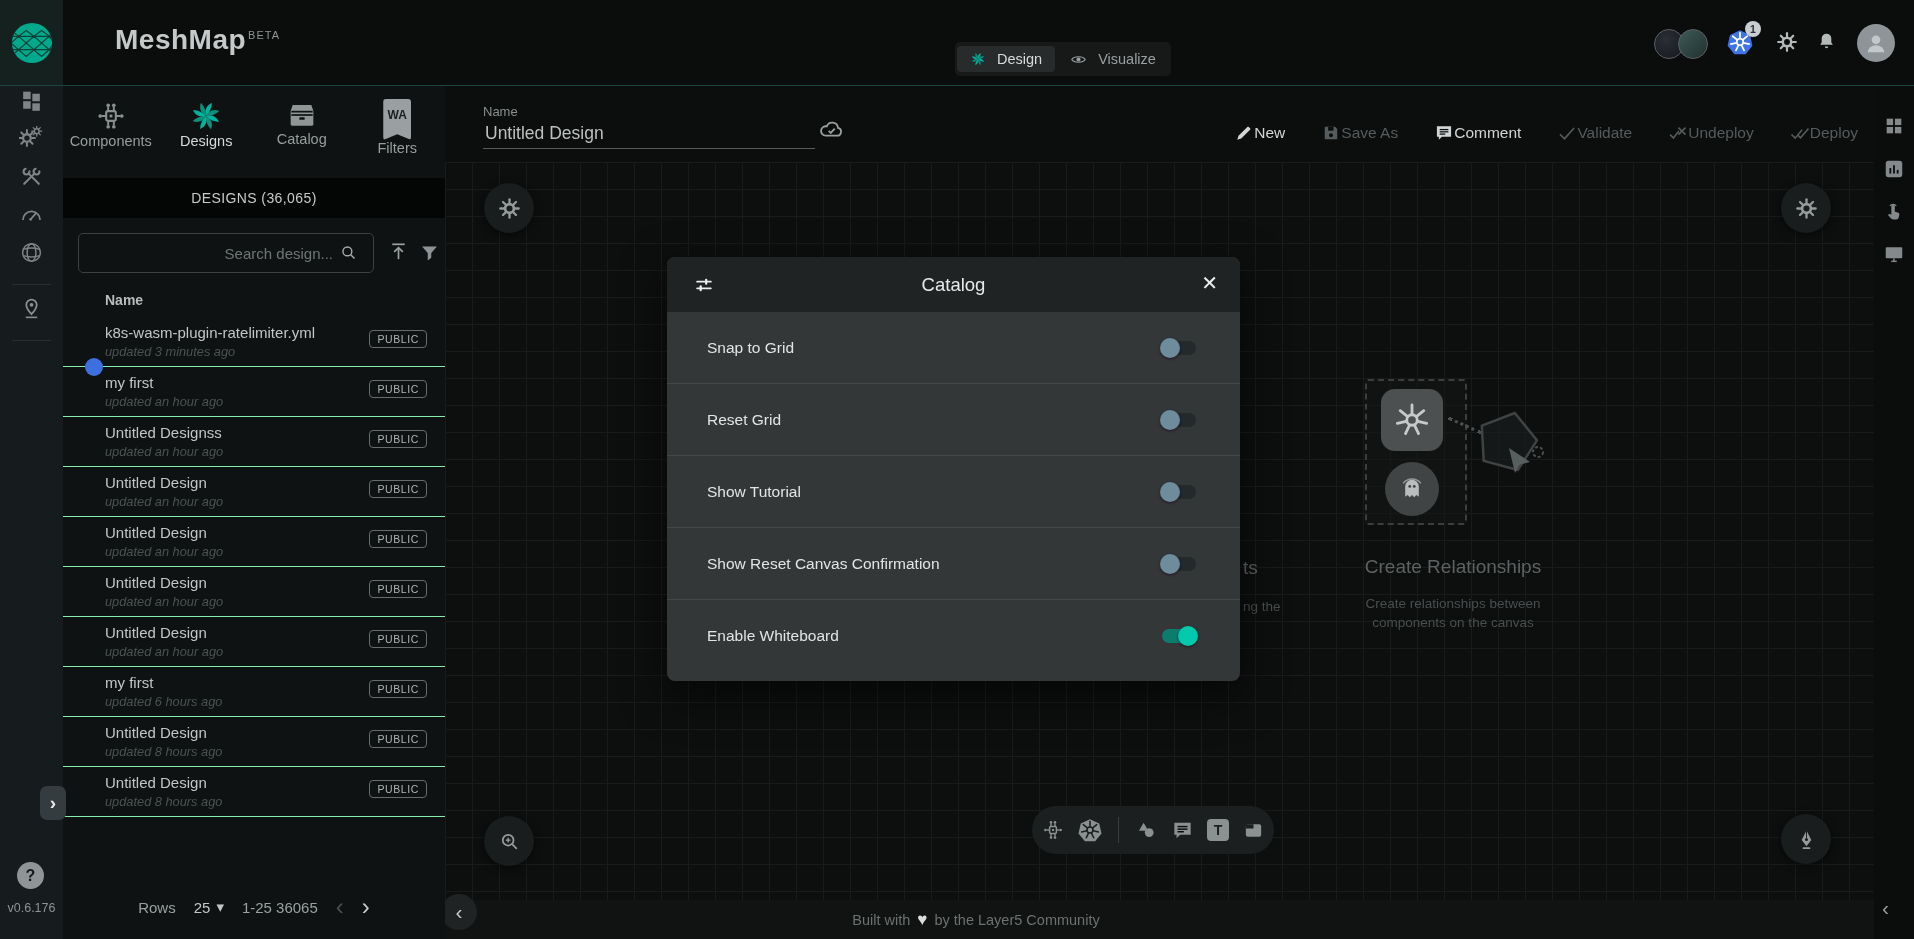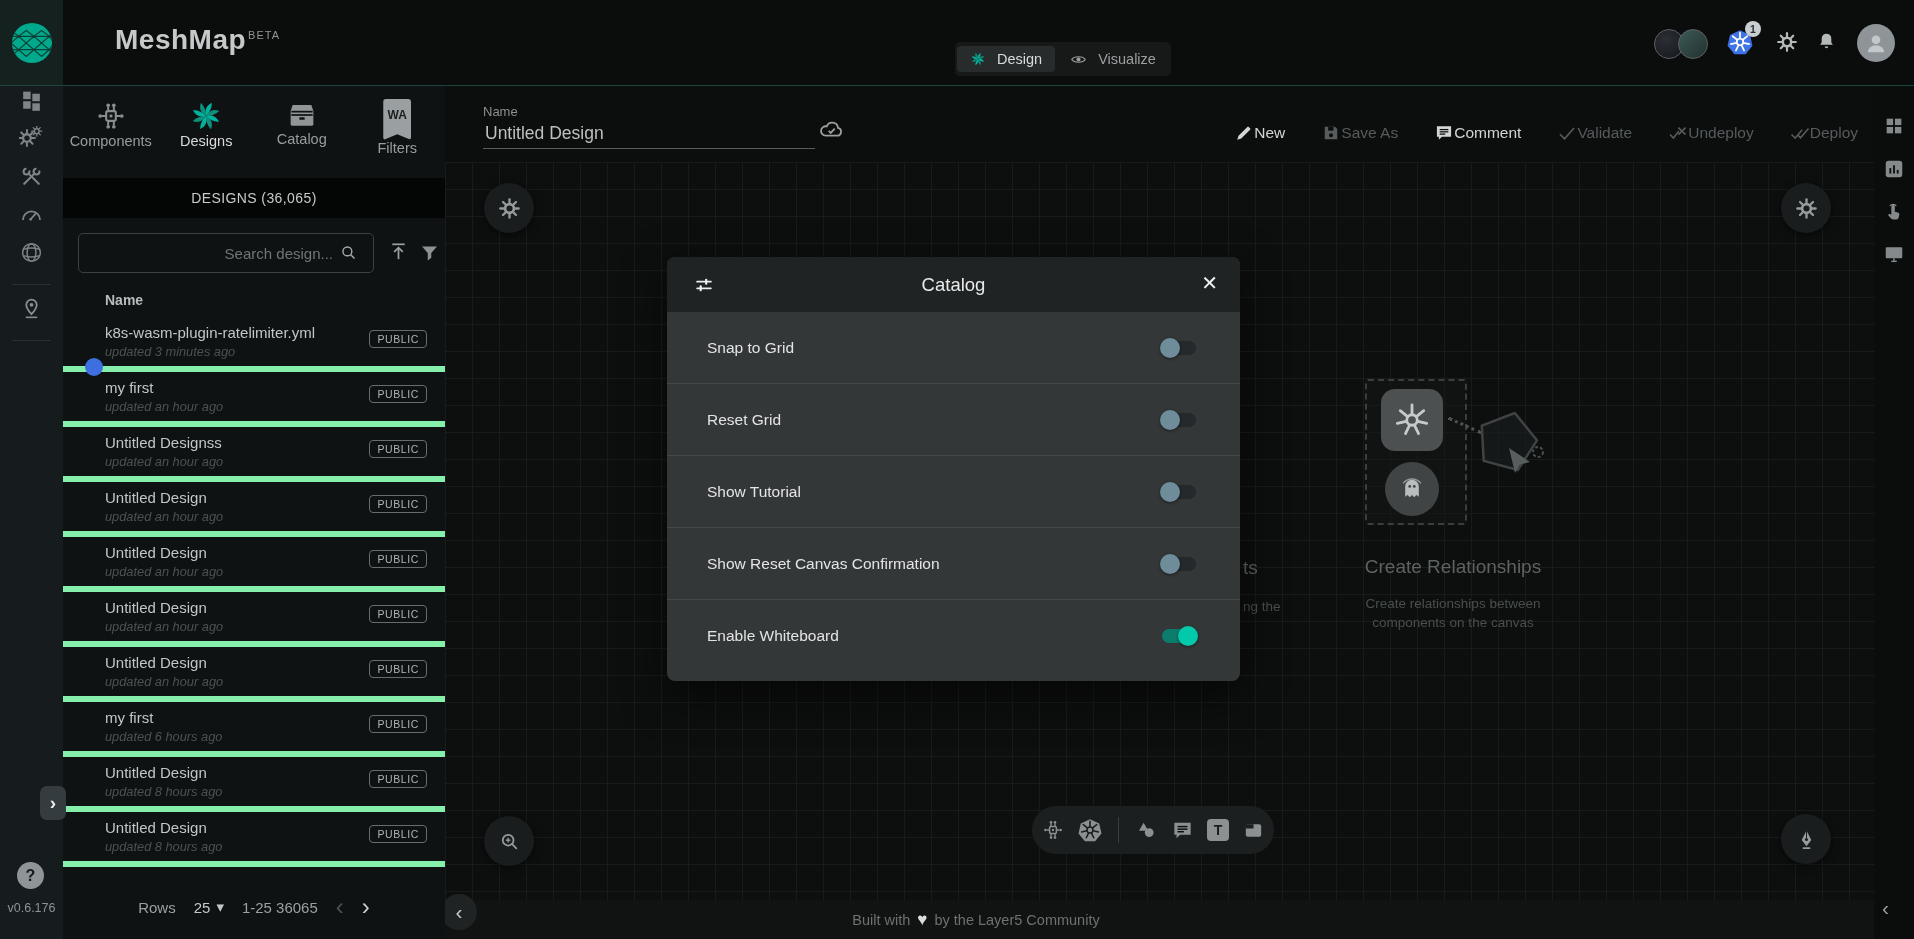--- a/index.html
+++ b/index.html
@@ -39,21 +39,21 @@
        font-size:14.5px;color:#989d9e;}
   .tab.active{color:#d8dada;}
   .sect-title{left:0;top:92px;width:382px;height:40px;background:#040505;color:#c6cbcb;font-size:14px;
               letter-spacing:.4px;display:flex;align-items:center;justify-content:center;}
   .search-box{left:15px;top:147px;width:294px;height:38px;border:1px solid #3b4040;border-radius:5px;background:#0f1212;}
   .search-box input{position:absolute;left:12px;top:0;width:240px;height:36px;background:transparent;border:none;outline:none;
               color:#c5c8c8;font-size:15px;font-family:"Liberation Sans",sans-serif;text-align:right;}
   .search-box input::placeholder{color:#6f7576;}
   .col-name{left:42px;top:206px;font-size:14px;font-weight:bold;color:#b9bdbd;}
   .rows{left:0;top:231px;width:382px;}
-  .drow{position:relative;width:382px;height:49px;border-bottom:6px solid #86efac;}
+  .drow{position:relative;width:382px;height:49px;border-bottom:1px solid #86efac;}
   .drow .nm{position:absolute;left:42px;top:7px;font-size:15px;color:#c3c6c6;}
   .drow .upd{position:absolute;left:42px;top:27px;font-size:12.8px;font-style:italic;color:#4b5253;}
   .drow .badge{position:absolute;right:18px;top:13px;border:1px solid #676c6d;border-radius:4px;padding:2px 7px;
                font-size:10.5px;letter-spacing:.6px;color:#aeb3b4;}
   .blue-dot{left:22px;top:272px;width:18px;height:18px;border-radius:50%;background:#3d6fe0;z-index:3;}
   .pager{left:0;top:792px;width:382px;height:58px;justify-content:center;gap:18px;font-size:15px;color:#9aa0a0;}
   .pager .chev{font-size:24px;line-height:1;}
 
   .expander{left:40px;top:786px;width:26px;height:34px;background:#343c3f;border-radius:7px;z-index:30;
             display:flex;align-items:center;justify-content:center;color:#e8eaea;font-size:19px;font-weight:bold;}

